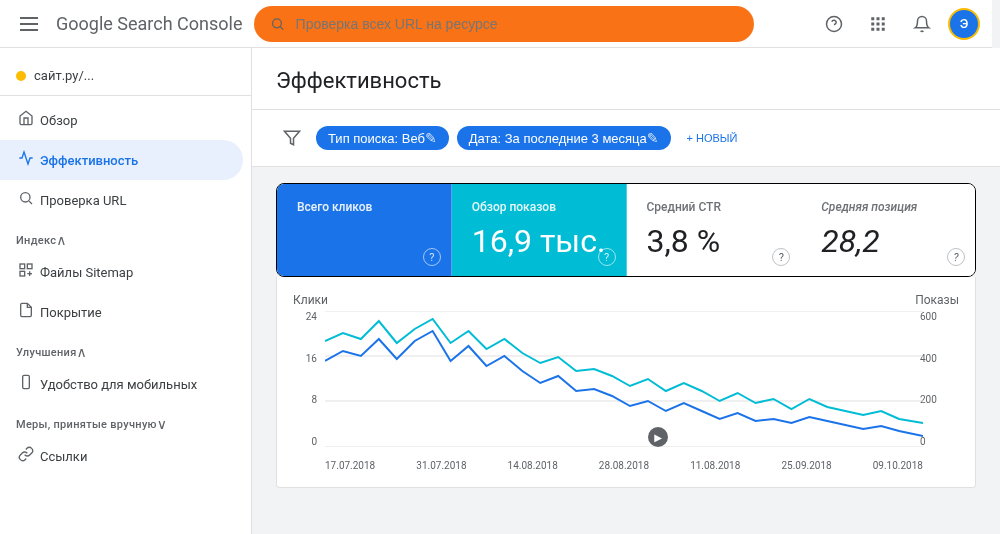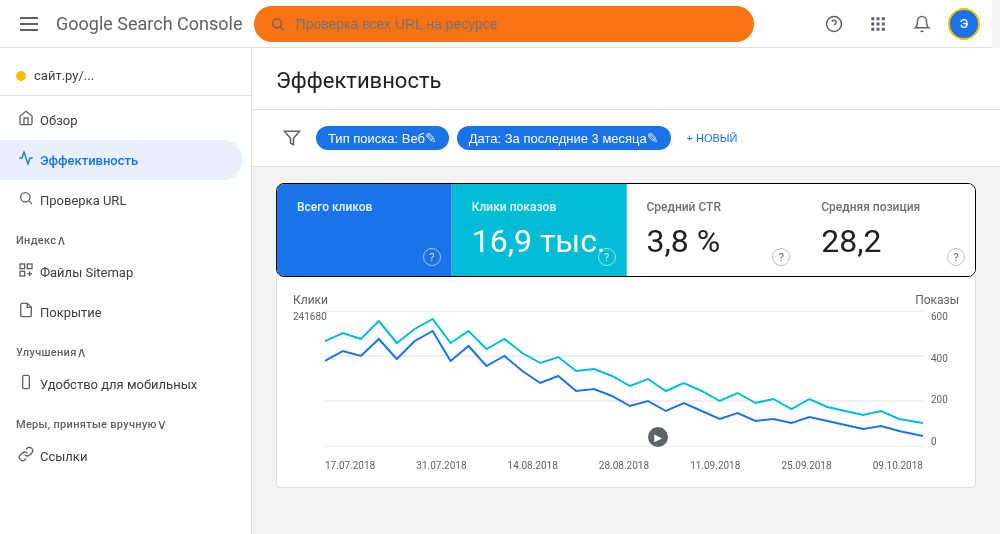--- a/index.html
+++ b/index.html
@@ -127,21 +127,21 @@
     }
     .stats-cards {
       display: flex; border-radius: 8px; overflow: hidden;
       border: 1px solid #000000; background: #fff;
     }
     .stat-card {
       flex: 1; padding: 16px 20px;
       border-right: 1px solid rgba(255,255,255,0.3);
       position: relative;
     }
-    .stat-card:last-child { border-right: none; }
+    .stat-card:last-child { border-right: none; font-style: italic; }
     .stat-card.blue { background: #1a73e8; color: #fff; }
     .stat-card.teal { background: #00bcd4; color: #fff; }
     .stat-card.white { background: #fff; }
     .stat-label { font-size: 12px; font-weight: 500; margin-bottom: 8px; opacity: 0.9; }
     .stat-value { font-size: 32px; font-weight: 400; }
     .stat-card.white .stat-label { color: #5f6368; }
     .stat-card.white .stat-value { color: #202124; }
     .stat-help {
       position: absolute; bottom: 10px; right: 10px;
       width: 18px; height: 18px; border-radius: 50%;
@@ -162,26 +162,26 @@
     }
     .chart-labels-top {
       display: flex; justify-content: space-between;
       font-size: 12px; color: #5f6368; margin-bottom: 4px;
     }
     .chart-wrapper {
       position: relative; height: 160px;
     }
     .chart-y-left {
       position: absolute; left: 0; top: 0; bottom: 24px;
-      display: flex; flex-direction: row; justify-content: space-between;
+      display: flex; flex-direction: column; justify-content: space-between;
       font-size: 10px; color: #5f6368; text-align: right;
       padding-right: 4px; width: 28px;
     }
     .chart-y-right {
-      position: absolute; right: 0; top: 0; bottom: 24px;
+      position: absolute; right: 11px; top: 0; bottom: 24px;
       display: flex; flex-direction: column; justify-content: space-between;
       font-size: 10px; color: #5f6368; text-align: left;
       padding-left: 4px; width: 32px;
     }
     .chart-svg-wrap {
       position: absolute; left: 32px; right: 36px; top: 0; bottom: 24px;
     }
     .chart-svg { width: 100%; height: 100%; }
     .chart-x-labels {
       position: absolute; bottom: 0; left: 32px; right: 36px;
@@ -369,21 +369,21 @@
 
     <div class="stats-area">
       <div class="stats-cards">
 
         <div class="stat-card blue">
           <div class="stat-label">Всего кликов</div>
           <div class="stat-help">?</div>
         </div>
 
         <div class="stat-card teal">
-          <div class="stat-label">Клики показов</div>
+          <div class="stat-label">Обзор показов</div>
           <div class="stat-value">16,9 тыс.</div>
           <div class="stat-help">?</div>
         </div>
 
         <div class="stat-card white">
           <div class="stat-label">Средний CTR</div>
           <div class="stat-value">3,8 %</div>
           <div class="stat-help">?</div>
         </div>
 
@@ -424,21 +424,21 @@
             <polyline fill="none" stroke="#1a73e8" stroke-width="2" points="0,50 18,40 36,45 54,28 72,48 90,30 108,20 126,50 144,35 162,55 180,45 198,60 216,72 234,65 252,80 270,78 288,85 306,95 324,90 342,100 360,92 378,100 396,108 414,102 432,110 450,108 468,112 486,106 504,110 522,114 540,118 558,115 576,120 600,125"></polyline>
 
             <polyline fill="none" stroke="#00bcd4" stroke-width="2" points="0,30 18,22 36,28 54,10 72,32 90,18 108,8 126,32 144,20 162,38 180,28 198,42 216,52 234,46 252,60 270,58 288,65 306,75 324,68 342,80 360,72 378,80 396,90 414,82 432,92 450,88 468,98 486,88 504,96 522,100 540,104 558,100 576,108 600,112"></polyline>
           </svg>
         </div>
         <div class="chart-x-labels">
           <span>17.07.2018</span>
           <span>31.07.2018</span>
           <span>14.08.2018</span>
           <span>28.08.2018</span>
-          <span>11.09.2018</span>
+          <span>11.08.2018</span>
           <span>25.09.2018</span>
           <span>09.10.2018</span>
         </div>
         <div class="chart-tooltip-pin" style="left: calc(32px + 50%)">▶</div>
       </div>
     </div>
 
   </div>
 </div>
 

